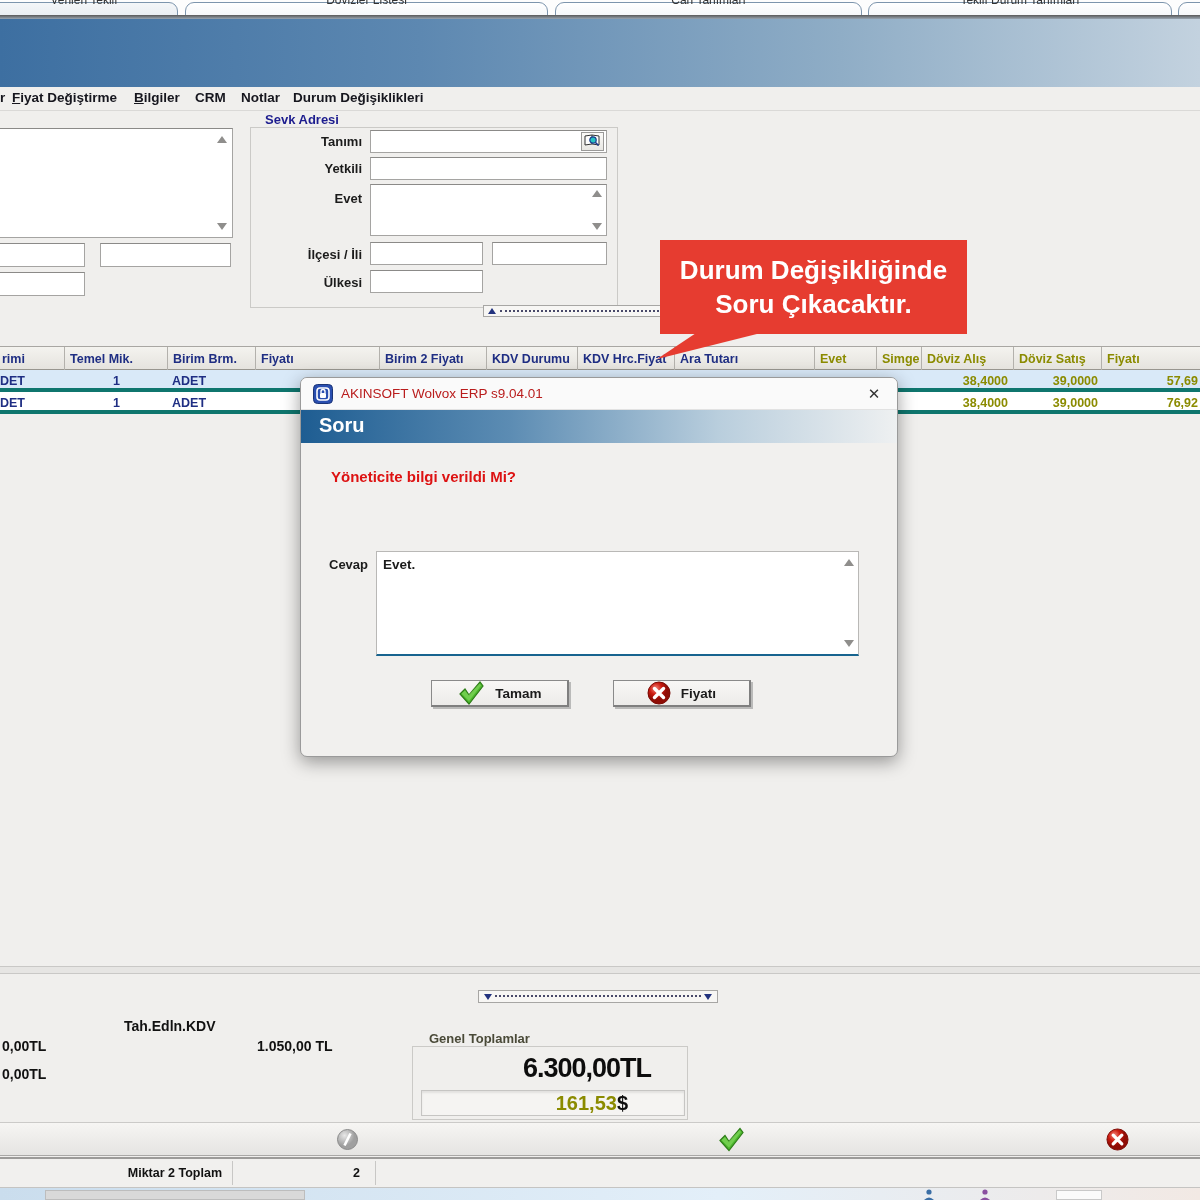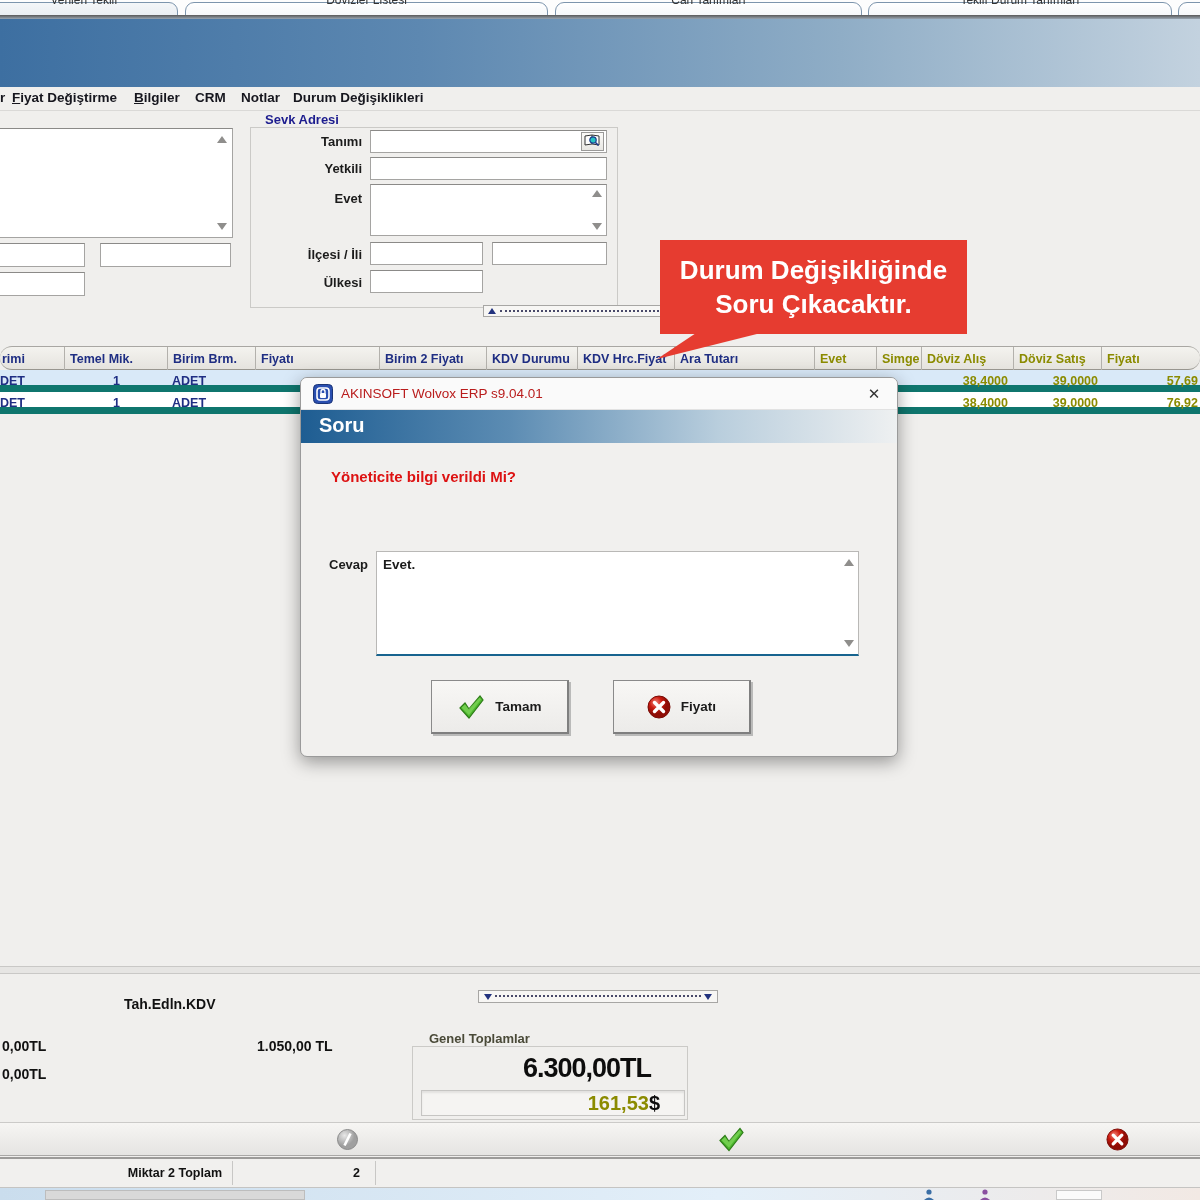--- a/index.html
+++ b/index.html
@@ -31,41 +31,41 @@
   .tri-down { width:0; height:0; border-left:5px solid transparent; border-right:5px solid transparent; border-top:7px solid #8f8e8c; }
   .slider { background:#f7f6f4; border:1px solid #a7a6a4; }
   .slider .dots { position:absolute; left:16px; right:16px; top:4px; border-top:2px dotted #4a4a6a; }
   .ntri { width:0; height:0; border-left:4px solid transparent; border-right:4px solid transparent; }
 
   
   .callout { background:#e63c30; color:#fff; text-align:center; font-size:26px; font-weight:bold; line-height:34px; z-index:12; }
   .callout-tail { background:#e63c30; clip-path:polygon(38% 0, 98% 0, 2% 100%); z-index:12; }
 
   
-  .thead { background:linear-gradient(#f4f3ef,#e5e3de); border-top:1px solid #airy; border-top:1px solid #a9a7a3; border-bottom:1px solid #98968f;border-radius:12px; }
+  .thead { background:linear-gradient(#f4f3ef,#e5e3de); border-top:1px solid #airy; border-top:1px solid #a9a7a3; border-bottom:1px solid #98968f; }
   .hcell { position:absolute; top:0; height:24px; line-height:24px; font-size:12.5px; font-weight:bold; padding-left:5px;
            border-right:1px solid #b3b1ac; white-space:nowrap; overflow:hidden; }
   .navy { color:#1f2e83; } .olive { color:#8b8b00; }
-  .trow { position:absolute; left:0; width:1200px; height:22px; border-bottom:7px solid #0f766e; }
+  .trow { position:absolute; left:0; width:1200px; height:22px; border-bottom:4px solid #0f766e; }
   .tcell { position:absolute; top:0; height:22px; line-height:22px; font-size:12.5px; font-weight:bold; white-space:nowrap; }
   .r { text-align:right; }
 
   
   .dialog { left:300px; top:377px; width:598px; height:380px; background:#f1f0ee; border:1px solid #9a9a9a; border-radius:7px;
             box-shadow:0 5px 18px rgba(0,0,0,0.38); z-index:30; overflow:hidden; }
   .dlg-title { position:absolute; left:0; top:0; width:100%; height:32px; background:#fafafa; border-bottom:1px solid #e2e2e2; }
   .dlg-title .txt { position:absolute; left:40px; top:8px; font-size:13.5px; color:#b91c1c; }
   .dlg-close { position:absolute; right:12px; top:5px; width:22px; height:22px; text-align:center; line-height:22px; font-size:15px; color:#333; cursor:pointer; }
   .soru-bar { position:absolute; left:0; top:32px; width:100%; height:33px;
               background:linear-gradient(90deg,#1e5d92 0%,#5c8cb3 35%,#b9cedd 70%,#eef0f1 100%); }
   .soru-bar span { position:absolute; left:18px; top:4px; color:#fff; font-size:20px; font-weight:bold; }
   .question { position:absolute; left:30px; top:90px; font-size:15px; font-weight:bold; color:#dd1212; }
   .cevap-box { position:absolute; left:75px; top:173px; width:483px; height:105px; background:#fff; border:1px solid #b9b8b6;
                border-bottom:2px solid #17648f; font-size:13.5px; font-weight:bold; color:#1b1b1b; padding:5px 2px 5px 6px; }
-  .btn { position:absolute; top:302px; width:138px; height:54px; background:linear-gradient(#f8f7f5,#ecebe9);
+  .btn { position:absolute; top:302px; width:138px; height:27px; background:linear-gradient(#f8f7f5,#ecebe9);
          border:1px solid #8a8a8a; border-right:2px solid #7f7f7f; border-bottom:2px solid #7f7f7f;
          box-shadow:2px 2px 0 rgba(120,120,120,0.45); font-size:13.5px; font-weight:bold; color:#1b1b1b;
          display:flex; align-items:center; justify-content:center; gap:10px; cursor:pointer; }
 
   
   .divider { left:0; top:966px; width:1200px; height:8px; background:#e6e5e3; border-top:1px solid #c9c8c6; border-bottom:1px solid #c9c8c6; }
   .big-val { font-weight:bold; color:#111; }
   .toolbar { left:0; top:1122px; width:1200px; height:34px; background:linear-gradient(#f6f5f3,#e5e4e2);
              border-top:1px solid #cbcac8; border-bottom:1px solid #a9a8a6; }
   .statusbar { left:0; top:1157px; width:1200px; height:31px; background:#f1f0ee; border-top:2px solid #9c9b99; border-bottom:1px solid #c5c4c2; }
@@ -244,26 +244,26 @@
 
   <div class="abs divider"></div>
   <div class="abs slider" style="left:478px;top:990px;width:240px;height:13px;">
     <div class="ntri" style="position:absolute;left:5px;top:3px;border-top:6px solid #22327e;"></div>
     <div class="ntri" style="position:absolute;right:5px;top:3px;border-top:6px solid #22327e;"></div>
     <div class="dots" style="top:4px;"></div>
   </div>
 
   <span class="lbl big-val" style="left:2px;top:1038px;font-size:14px;">0,00TL</span>
   <span class="lbl big-val" style="left:2px;top:1066px;font-size:14px;">0,00TL</span>
-  <span class="lbl big-val" style="left:124px;top:996px;font-size:14px;">Tah.Edln.KDV</span>
+  <span class="lbl big-val" style="left:124px;top:1018px;font-size:14px;">Tah.Edln.KDV</span>
   <span class="lbl big-val" style="left:257px;top:1038px;font-size:14px;">1.050,00 TL</span>
 
   <div class="abs groupbox" style="left:412px;top:1038px;width:276px;height:74px;background:#f0efed;">
     <div style="position:absolute;right:36px;top:6px;font-size:27px;font-weight:bold;color:#0d0d0d;letter-spacing:-1px;">6.300,00TL</div>
-    <div style="position:absolute;left:8px;top:43px;right:2px;height:26px;background:#f5f4f2;border:1px solid #c6c5c3;box-shadow:inset 0 2px 2px rgba(0,0,0,0.08);text-align:right;padding-right:24px;line-height:24px;">
+    <div style="position:absolute;left:8px;top:43px;right:2px;height:26px;background:#f5f4f2;border:1px solid #c6c5c3;box-shadow:inset 0 2px 2px rgba(0,0,0,0.08);text-align:right;padding-right:56px;line-height:24px;">
       <span style="font-size:20px;font-weight:bold;color:#8b8b00;">161,53</span><span style="font-size:20px;font-weight:bold;color:#0d0d0d;">$</span>
     </div>
   </div>
   <span class="gtitle" style="left:424px;top:1031px;color:#4a4a38;">Genel Toplamlar</span>
 
   <div class="abs toolbar">
     <svg style="position:absolute;left:337px;top:6px;" width="21" height="21" viewBox="0 0 21 21">
       <defs>
           <radialGradient id="gg1" cx="35%" cy="30%">
             <stop offset="0%" stop-color="#e8e8e8"></stop>

